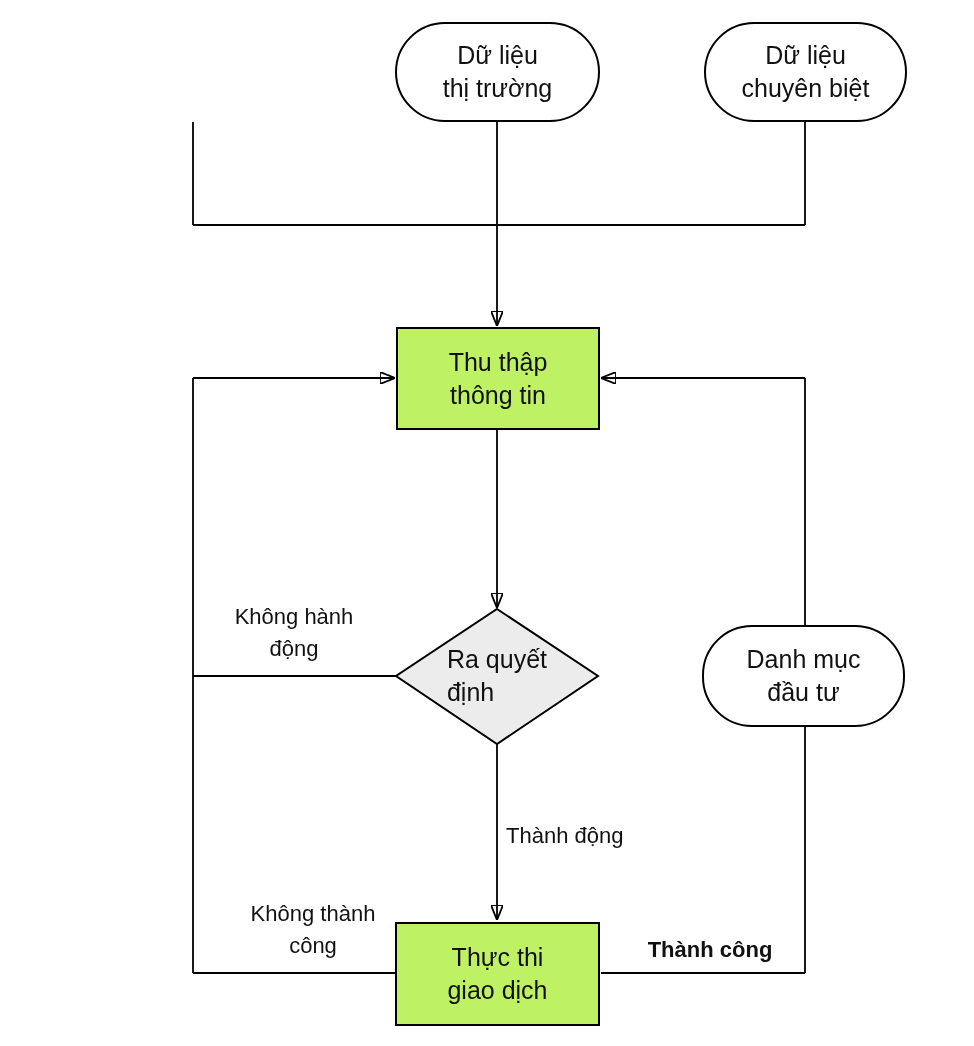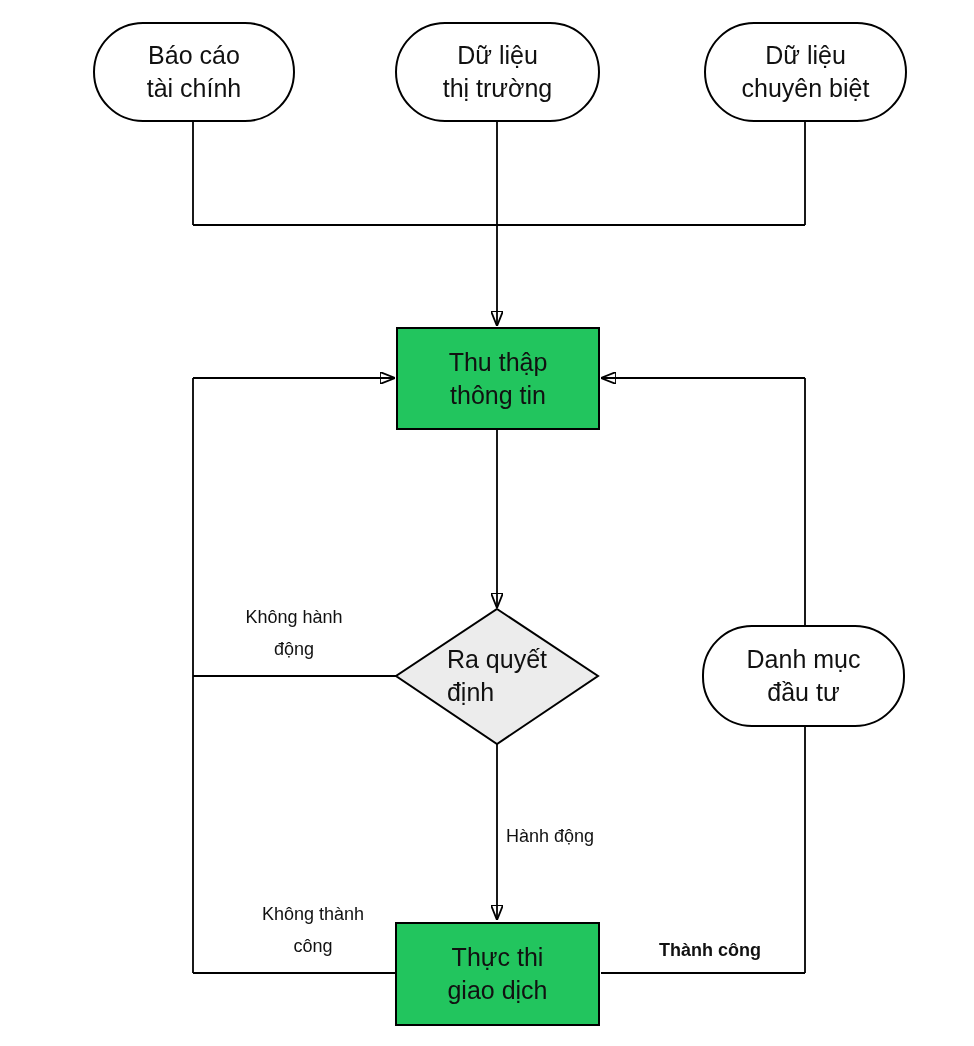--- a/index.html
+++ b/index.html
@@ -42,36 +42,36 @@
     font-size: 25px;
     line-height: 33px;
     white-space: pre-line;
     color: #111111;
   }
   .stadium {
     background: #ffffff;
     border-radius: 50px;
   }
   .rect {
-    background: #22c55e;
+    background: #bef264;
   }
   .diamond-label {
     position: absolute;
     display: flex;
     align-items: center;
     justify-content: center;
     text-align: left;
     font-size: 25px;
     line-height: 33px;
     white-space: pre-line;
     color: #111111;
   }
   .elabel {
     position: absolute;
-    font-size: 18px;
+    font-size: 22px;
     line-height: 32px;
     text-align: center;
     white-space: pre-line;
     color: #111111;
   }
 </style>
 </head>
 <body>
 
 <div class="canvas">
@@ -97,22 +97,20 @@
 
     <path d="M497 744 V920" marker-end="url(#arrow)"></path>
 
     <path d="M601 973 H805"></path>
     <path d="M805 973 V378"></path>
     <path d="M805 378 H601" marker-end="url(#arrow)"></path>
 
     <polygon class="diamond" points="497,609 598,676 497,744 396,676"></polygon>
   </svg>
 
-  <div class="node stadium" style="left:93px; top:22px; width:202px; height:100px;">Báo cáo
-tài chính</div>
 
   <div class="node stadium" style="left:395px; top:22px; width:205px; height:100px;">Dữ liệu
 thị trường</div>
 
   <div class="node stadium" style="left:704px; top:22px; width:203px; height:100px;">Dữ liệu
 chuyên biệt</div>
 
   <div class="node rect" style="left:396px; top:327px; width:204px; height:103px;">Thu thập
 thông tin</div>
 
@@ -121,20 +119,20 @@
 
   <div class="node stadium" style="left:702px; top:625px; width:203px; height:102px;">Danh mục
 đầu tư</div>
 
   <div class="node rect" style="left:395px; top:922px; width:205px; height:104px;">Thực thi
 giao dịch</div>
 
   <div class="elabel" style="left:199px; top:601px; width:190px;">Không hành
 động</div>
 
-  <div class="elabel" style="left:506px; top:820px; width:160px; text-align:left;">Hành động</div>
+  <div class="elabel" style="left:506px; top:820px; width:160px; text-align:left;">Thành động</div>
 
   <div class="elabel" style="left:195px; top:898px; width:190px;padding-left:23px;">Không thành
 công</div>
 
   <div class="elabel" style="left:615px; top:934px; width:190px;font-weight:bold;">Thành công</div>
 
 </div>
 
 </body></html>

